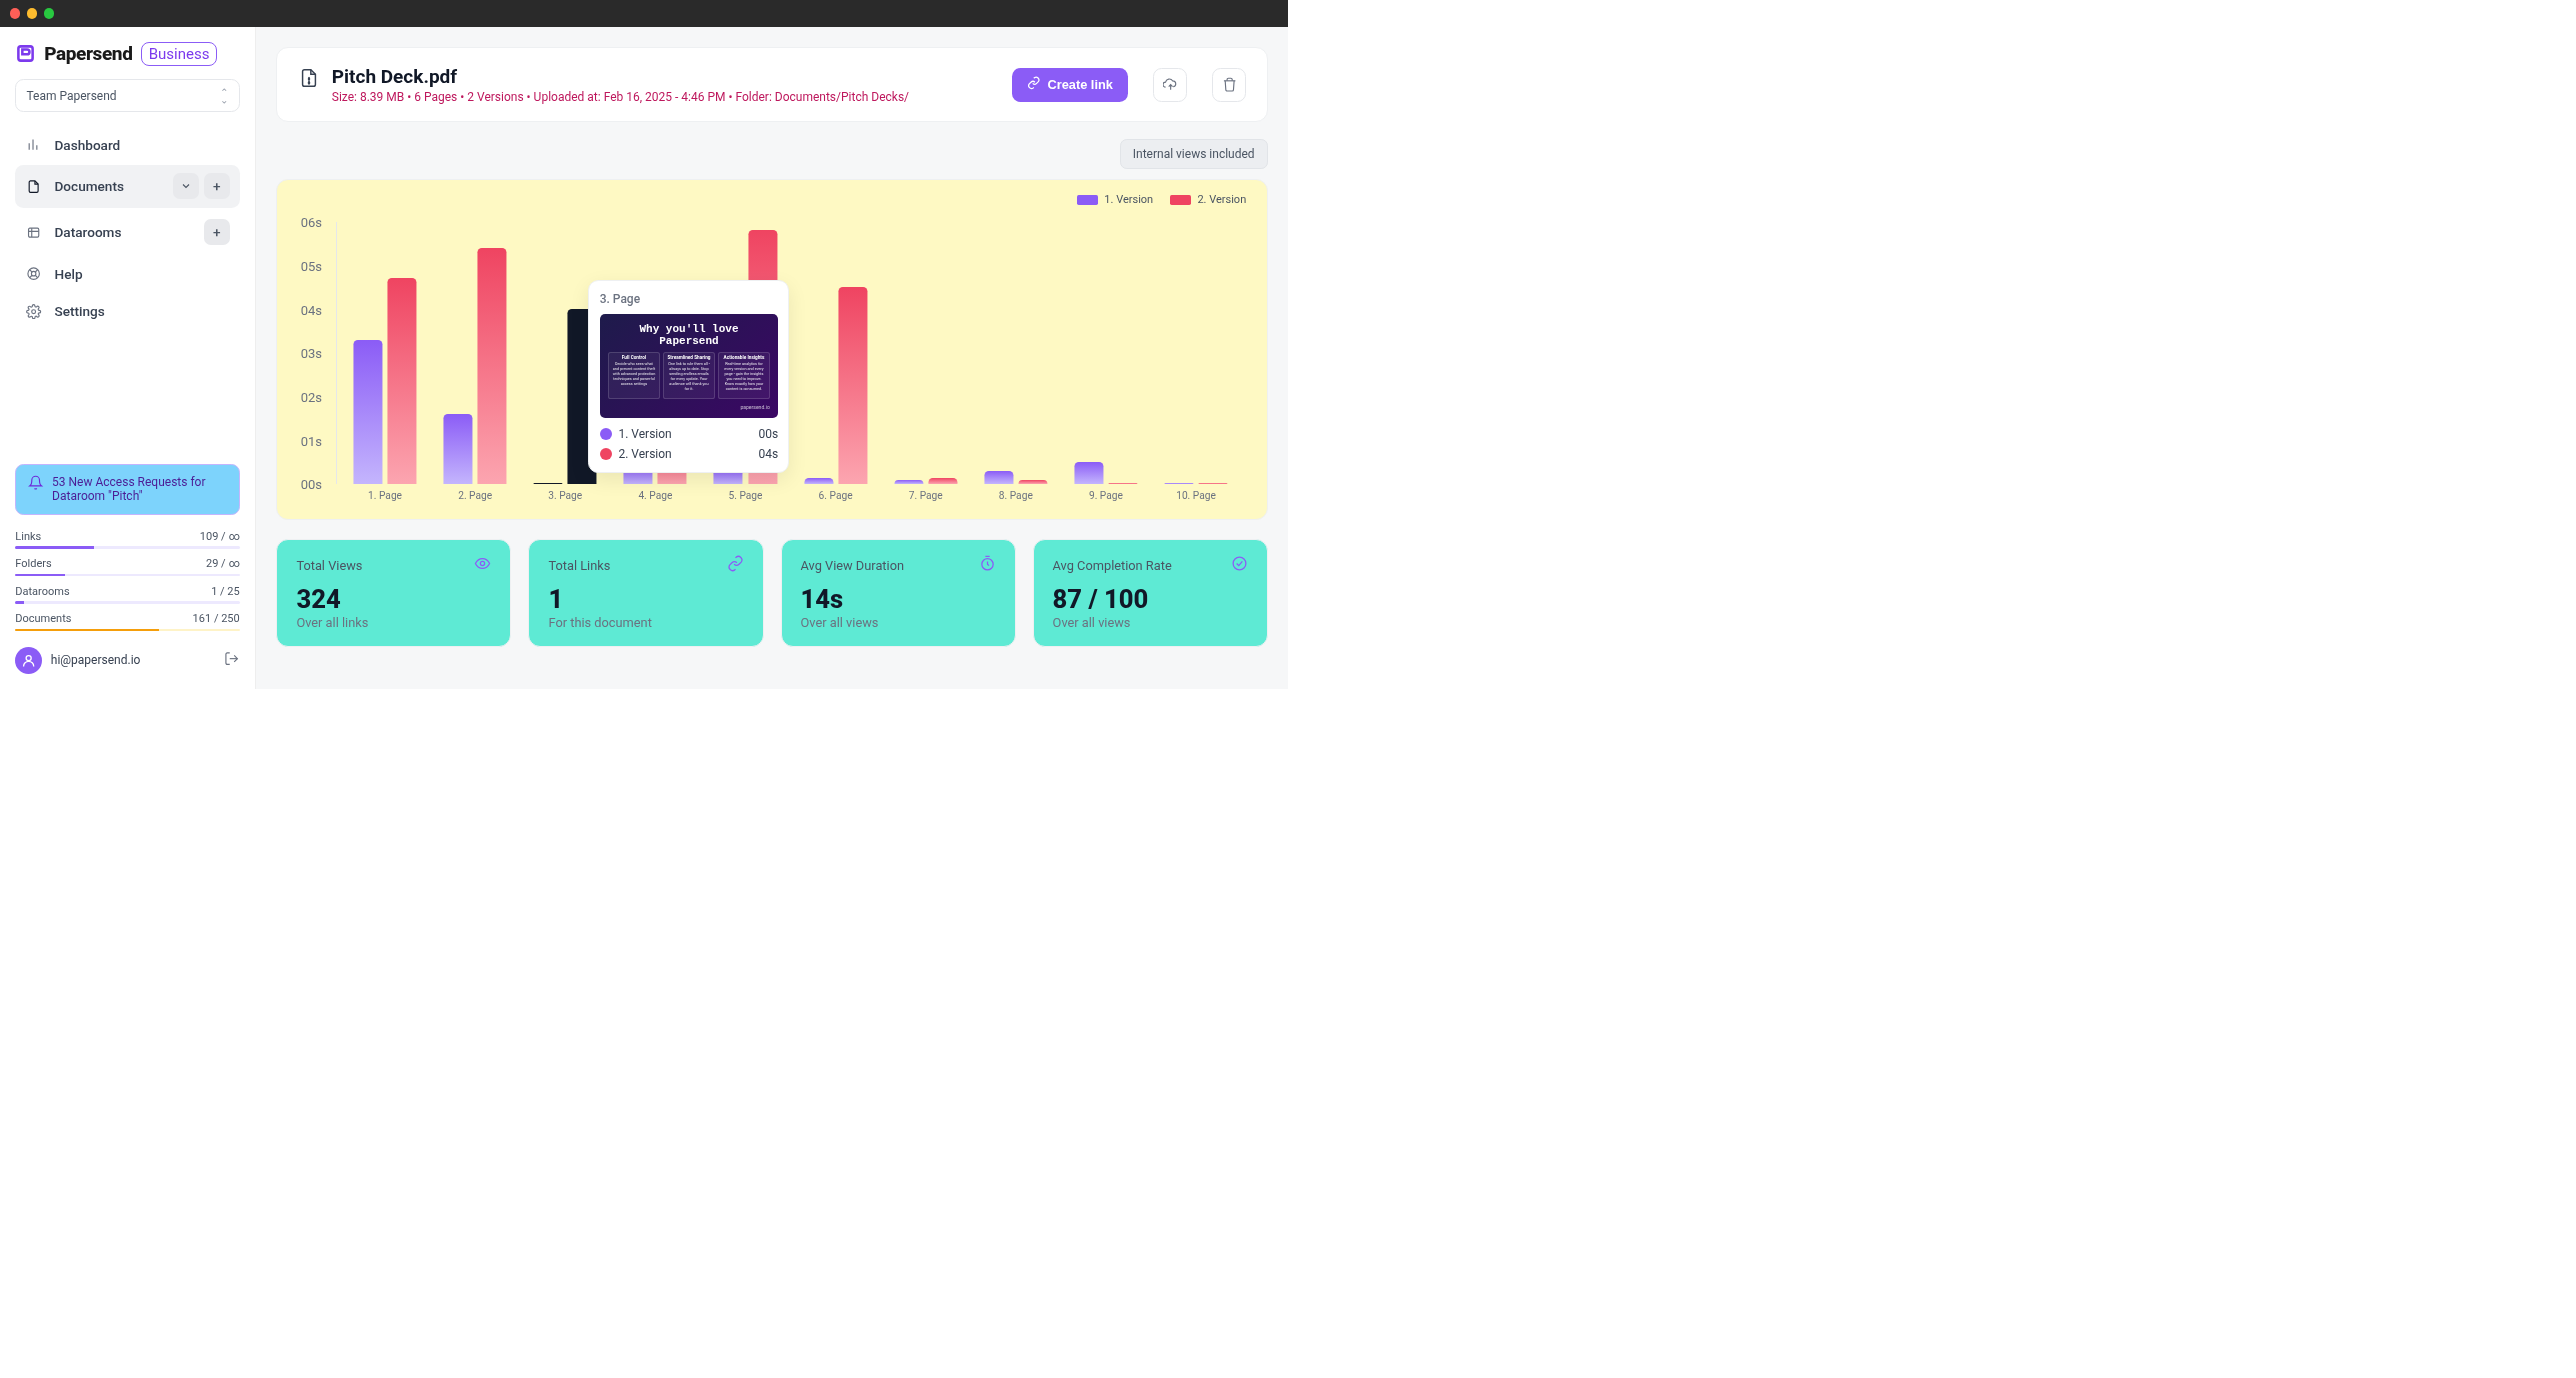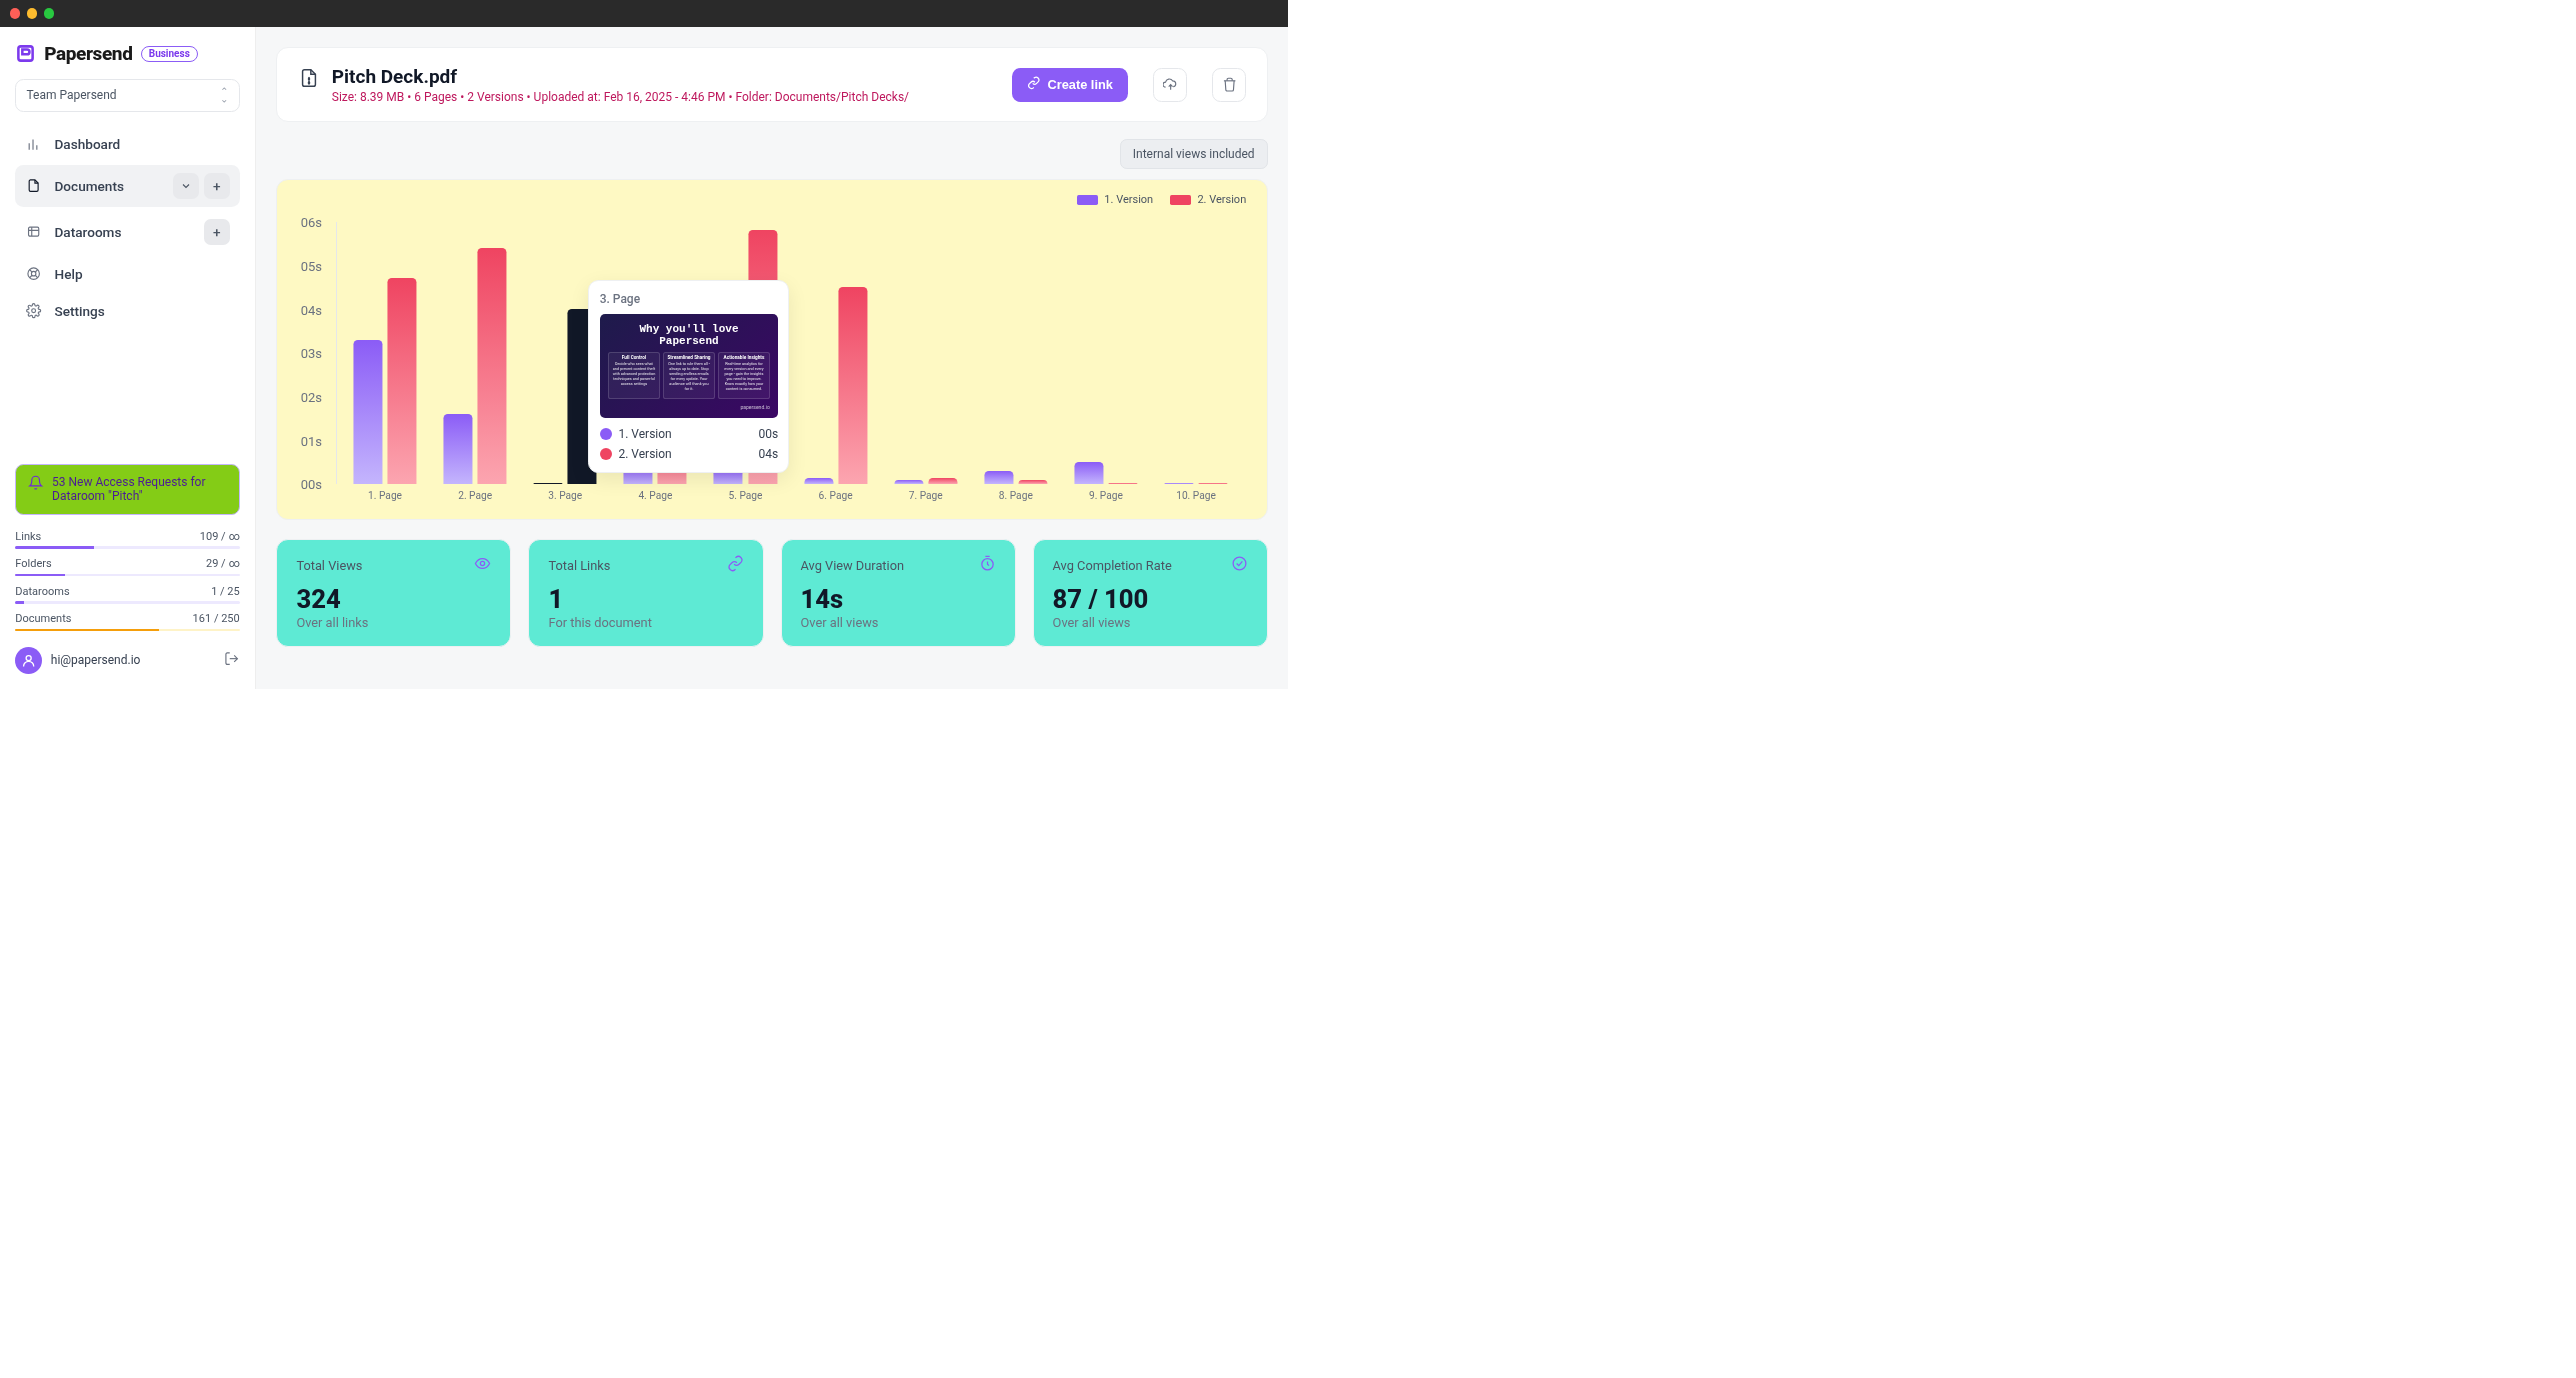--- a/index.html
+++ b/index.html
@@ -45,21 +45,21 @@
     }
     .brand-row { display: flex; align-items: center; gap: 8.5px; margin-bottom: 13.6px; }
     .brand-logo {
       width: 20.4px; height: 20.4px;
       display: inline-flex; align-items: center; justify-content: center;
       color: #7c3aed;
     }
     .brand-name { font-weight: 800; font-size: 19px; letter-spacing: -0.4px; color: #1a1a1a; }
     .brand-badge {
       border: 1.3px solid #8b5cf6; color: #7c3aed;
-      border-radius: 8px; font-size: 10px; padding: 1.7px 6.8px; font-weight: 700;
+      border-radius: 8px; font-size: 15px; padding: 1.7px 6.8px; font-weight: 400;
     }
 
     .team-select {
       border: 0.9px solid #e5e7eb; border-radius: 8.5px;
       padding: 8.5px 10.2px; display: flex; align-items: center; justify-content: space-between;
       color: #4b5563; font-size: 12px;
       margin-bottom: 15.3px;
     }
     .updown { color: #9ca3af; font-size: 10.2px; display: flex; flex-direction: column; line-height: 6px; }
 
@@ -76,21 +76,21 @@
     .mini-btn {
       width: 25.6px; height: 25.6px; border-radius: 6.8px; background: #e8e9ec;
       display: inline-flex; align-items: center; justify-content: center;
       color: #4b5563; font-size: 13.6px;
     }
     .nav-right { display: flex; gap: 5.1px; }
 
     .sidebar-spacer { flex: 1; }
 
     .notice {
-      background: #84cc16; border: 0.9px solid #c4b5fd; border-radius: 8.5px;
+      background: #7dd3fc; border: 0.9px solid #c4b5fd; border-radius: 8.5px;
       padding: 10.2px 12px; display: flex; gap: 8.5px; color: #4c1d95;
       font-size: 12px; margin-bottom: 15.3px;
     }
     .notice-icon { color: #6d28d9; flex-shrink: 0; }
 
     .usage { display: flex; flex-direction: column; gap: 8.5px; font-size: 11px; color: #4b5563; margin-bottom: 15.3px; }
     .usage-row { display: flex; flex-direction: column; gap: 3.4px; }
     .usage-top { display: flex; justify-content: space-between; }
     .usage-bar { height: 2.6px; background: #ede9fe; border-radius: 1.7px; overflow: hidden; }
     .usage-fill { height: 100%; background: #8b5cf6; }

